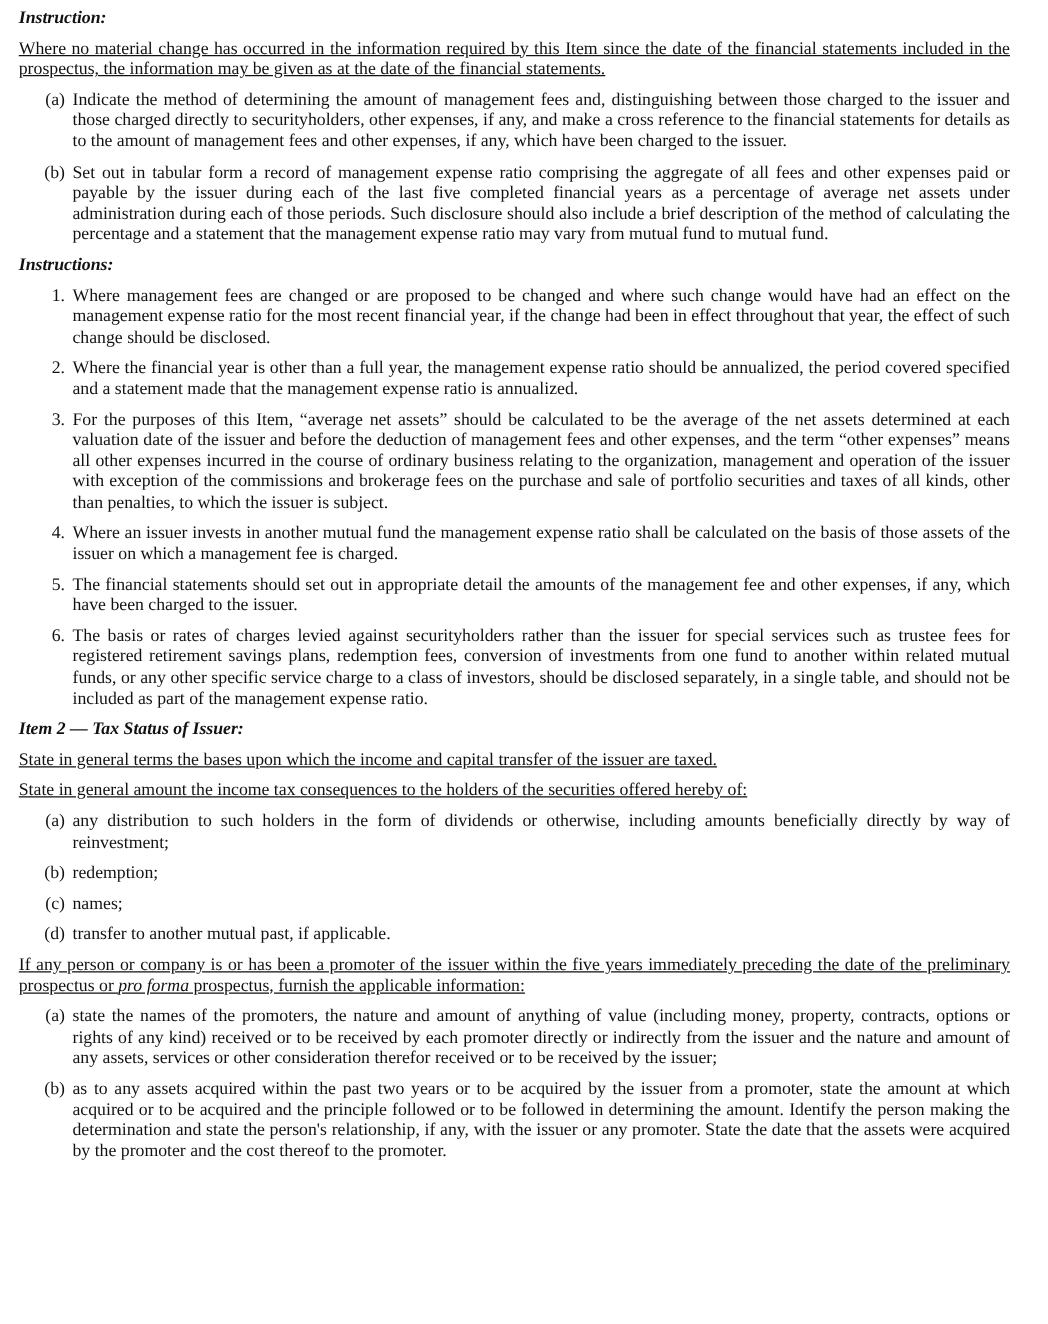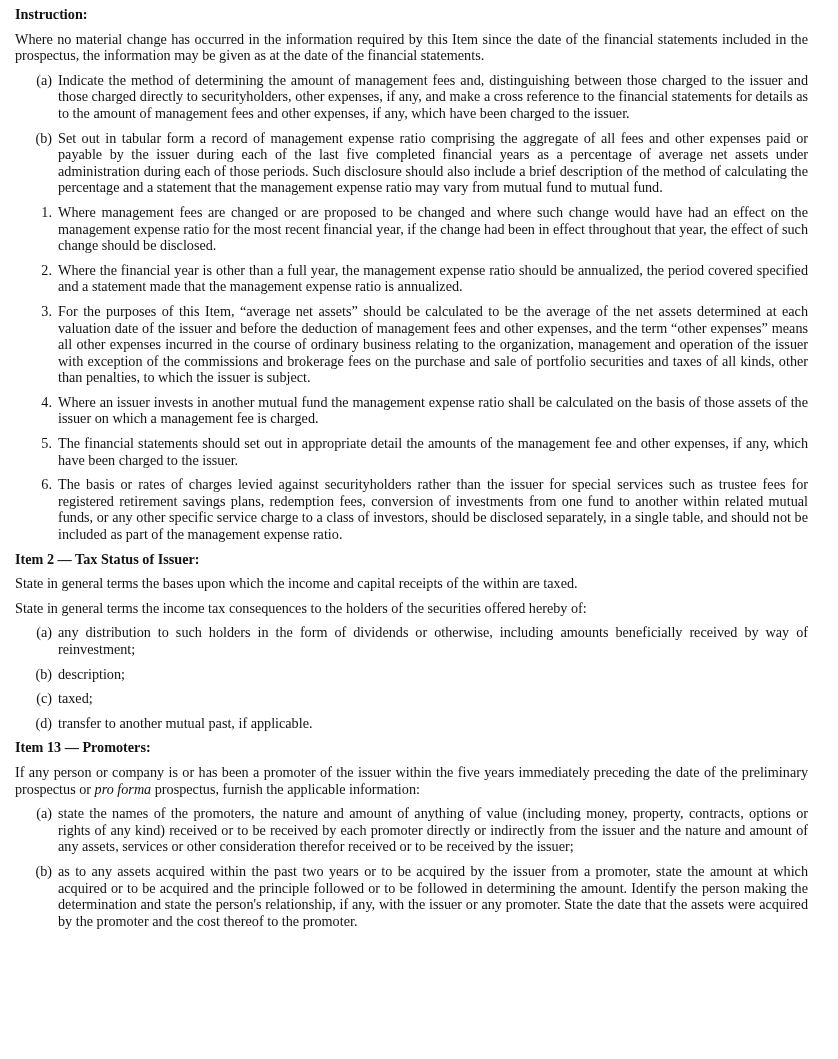--- a/index.html
+++ b/index.html
@@ -13,24 +13,26 @@
     line-height: 16.6px;
   }
   .page {
     position: relative;
     padding: 6px 30px 0 15px;
     width: 793px;
   }
   .heading {
     font-weight: bold;
     margin: 0 0 8px 0;
+    font-style: italic;
   }
   .para {
     text-align: justify;
     margin: 0 0 8px 0;
+    text-decoration: underline;
   }
   .list { margin: 0 0 0 0; padding: 0; list-style: none; }
   .item {
     display: flex;
     margin: 0 0 8px 0;
   }
   .item .label {
     flex: 0 0 auto;
     width: 43px;
     padding-left: 0;
@@ -58,20 +60,21 @@
     <div class="item">
       <span class="label">(a)</span>
       <span class="body">Indicate the method of determining the amount of management fees and, distinguishing between those charged to the issuer and those charged directly to securityholders, other expenses, if any, and make a cross reference to the financial statements for details as to the amount of management fees and other expenses, if any, which have been charged to the issuer.</span>
     </div>
     <div class="item">
       <span class="label">(b)</span>
       <span class="body">Set out in tabular form a record of management expense ratio comprising the aggregate of all fees and other expenses paid or payable by the issuer during each of the last five completed financial years as a percentage of average net assets under administration during each of those periods. Such disclosure should also include a brief description of the method of calculating the percentage and a statement that the management expense ratio may vary from mutual fund to mutual fund.</span>
     </div>
   </div>
 
+  <div class="heading">Instructions:</div>
   <div class="list num">
     <div class="item">
       <span class="label">1.</span>
       <span class="body">Where management fees are changed or are proposed to be changed and where such change would have had an effect on the management expense ratio for the most recent financial year, if the change had been in effect throughout that year, the effect of such change should be disclosed.</span>
     </div>
     <div class="item">
       <span class="label">2.</span>
       <span class="body">Where the financial year is other than a full year, the management expense ratio should be annualized, the period covered specified and a statement made that the management expense ratio is annualized.</span>
     </div>
     <div class="item">
@@ -86,43 +89,42 @@
       <span class="label">5.</span>
       <span class="body">The financial statements should set out in appropriate detail the amounts of the management fee and other expenses, if any, which have been charged to the issuer.</span>
     </div>
     <div class="item">
       <span class="label">6.</span>
       <span class="body">The basis or rates of charges levied against securityholders rather than the issuer for special services such as trustee fees for registered retirement savings plans, redemption fees, conversion of investments from one fund to another within related mutual funds, or any other specific service charge to a class of investors, should be disclosed separately, in a single table, and should not be included as part of the management expense ratio.</span>
     </div>
   </div>
 
   <div class="heading">Item 2 — Tax Status of Issuer:</div>
-  <p class="para">State in general terms the bases upon which the income and capital receipts of the within are taxed.</p>
+  <p class="para">State in general terms the bases upon which the income and capital transfer of the issuer are taxed.</p>
 
-  <p class="para">State in general terms the income tax consequences to the holders of the securities offered hereby of:</p>
+  <p class="para">State in general amount the income tax consequences to the holders of the securities offered hereby of:</p>
   <div class="list alpha">
     <div class="item">
       <span class="label">(a)</span>
-      <span class="body">any distribution to such holders in the form of dividends or otherwise, including amounts beneficially received by way of reinvestment;</span>
+      <span class="body">any distribution to such holders in the form of dividends or otherwise, including amounts beneficially directly by way of reinvestment;</span>
     </div>
     <div class="item">
       <span class="label">(b)</span>
-      <span class="body">description;</span>
+      <span class="body">redemption;</span>
     </div>
     <div class="item">
       <span class="label">(c)</span>
-      <span class="body">taxed;</span>
+      <span class="body">names;</span>
     </div>
     <div class="item">
       <span class="label">(d)</span>
       <span class="body">transfer to another mutual past, if applicable.</span>
     </div>
   </div>
 
-  <div class="heading">Item 13 — Promoters:</div>
   <p class="para"><span>If any person or company is or has been a promoter of the issuer within the five years immediately preceding the date of the preliminary prospectus or </span><em>pro forma</em><span> prospectus, furnish the applicable information:</span></p>
   <div class="list alpha">
     <div class="item">
       <span class="label">(a)</span>
       <span class="body">state the names of the promoters, the nature and amount of anything of value (including money, property, contracts, options or rights of any kind) received or to be received by each promoter directly or indirectly from the issuer and the nature and amount of any assets, services or other consideration therefor received or to be received by the issuer;</span>
     </div>
     <div class="item">
       <span class="label">(b)</span>
       <span class="body">as to any assets acquired within the past two years or to be acquired by the issuer from a promoter, state the amount at which acquired or to be acquired and the principle followed or to be followed in determining the amount. Identify the person making the determination and state the person's relationship, if any, with the issuer or any promoter. State the date that the assets were acquired by the promoter and the cost thereof to the promoter.</span>
     </div>

